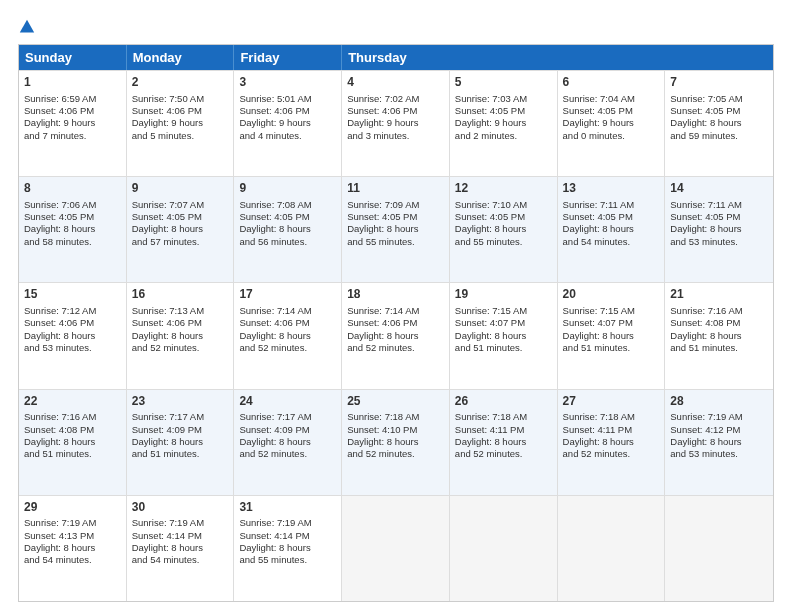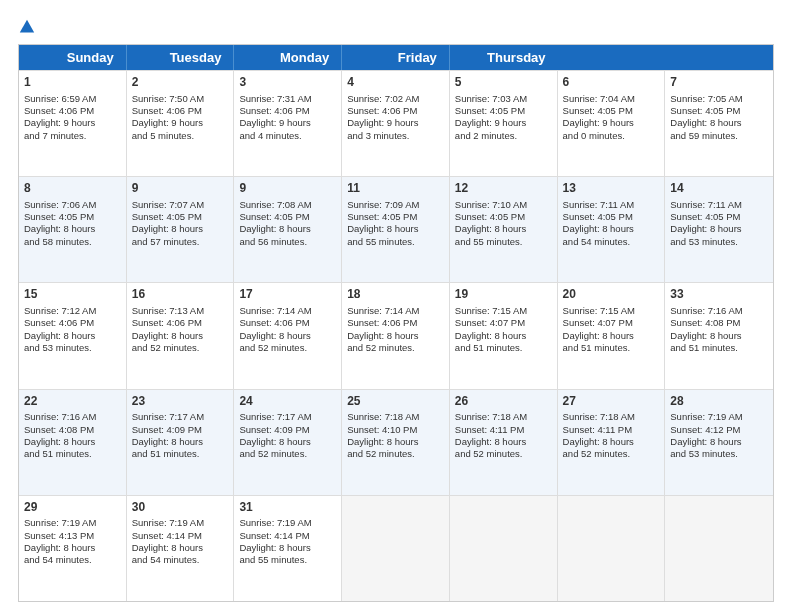--- a/index.html
+++ b/index.html
@@ -68,23 +68,23 @@
     }
     .cal-header-row {
       display: grid;
       grid-template-columns: repeat(7, 1fr);
       background: #1a6bbf;
     }
     .cal-header-cell {
       color: #fff;
       font-weight: bold;
       font-size: 13px;
-      padding: 5px 12px;
+      padding: 5px 6px;
       border-right: 1px solid #4a8fd0;
-      text-align: right;
+      text-align: left;
     }
     .cal-header-cell:last-child { border-right: none; }
     .cal-body {
       flex: 1;
       display: flex;
       flex-direction: column;
     }
     .cal-row {
       display: grid;
       grid-template-columns: repeat(7, 1fr);
@@ -126,21 +126,20 @@
     </div>
     <div class="title-section">
       <div class="month-title"></div>
       <div class="location-subtitle"></div>
     </div>
   </div>
 
   <div class="calendar">
     <div class="cal-header-row">
     <div class="cal-header-cell">Sunday</div>
-        <div class="cal-header-cell">Tuesday</div>
         <div class="cal-header-cell">Monday</div>
         <div class="cal-header-cell">Friday</div>
         <div class="cal-header-cell">Thursday</div>
       </div>
     <div class="cal-body">
     <div class="cal-row">
           <div class="cal-cell">
             <span class="day-num">1</span>
             <div>Sunrise: 6:59 AM</div>
             <div>Sunset: 4:06 PM</div>
@@ -149,21 +148,21 @@
           </div>
           <div class="cal-cell">
             <span class="day-num">2</span>
             <div>Sunrise: 7:50 AM</div>
             <div>Sunset: 4:06 PM</div>
             <div>Daylight: 9 hours</div>
             <div>and 5 minutes.</div>
           </div>
           <div class="cal-cell">
             <span class="day-num">3</span>
-            <div>Sunrise: 7:31 AM</div>
+            <div>Sunrise: 5:01 AM</div>
             <div>Sunset: 4:06 PM</div>
             <div>Daylight: 9 hours</div>
             <div>and 4 minutes.</div>
           </div>
           <div class="cal-cell">
             <span class="day-num">4</span>
             <div>Sunrise: 7:02 AM</div>
             <div>Sunset: 4:06 PM</div>
             <div>Daylight: 9 hours</div>
             <div>and 3 minutes.</div>
@@ -278,21 +277,21 @@
             <div>and 51 minutes.</div>
           </div>
           <div class="cal-cell">
             <span class="day-num">20</span>
             <div>Sunrise: 7:15 AM</div>
             <div>Sunset: 4:07 PM</div>
             <div>Daylight: 8 hours</div>
             <div>and 51 minutes.</div>
           </div>
           <div class="cal-cell">
-            <span class="day-num">33</span>
+            <span class="day-num">21</span>
             <div>Sunrise: 7:16 AM</div>
             <div>Sunset: 4:08 PM</div>
             <div>Daylight: 8 hours</div>
             <div>and 51 minutes.</div>
           </div>
         </div>
         <div class="cal-row">
           <div class="cal-cell alt-row">
             <span class="day-num">22</span>
             <div>Sunrise: 7:16 AM</div>

